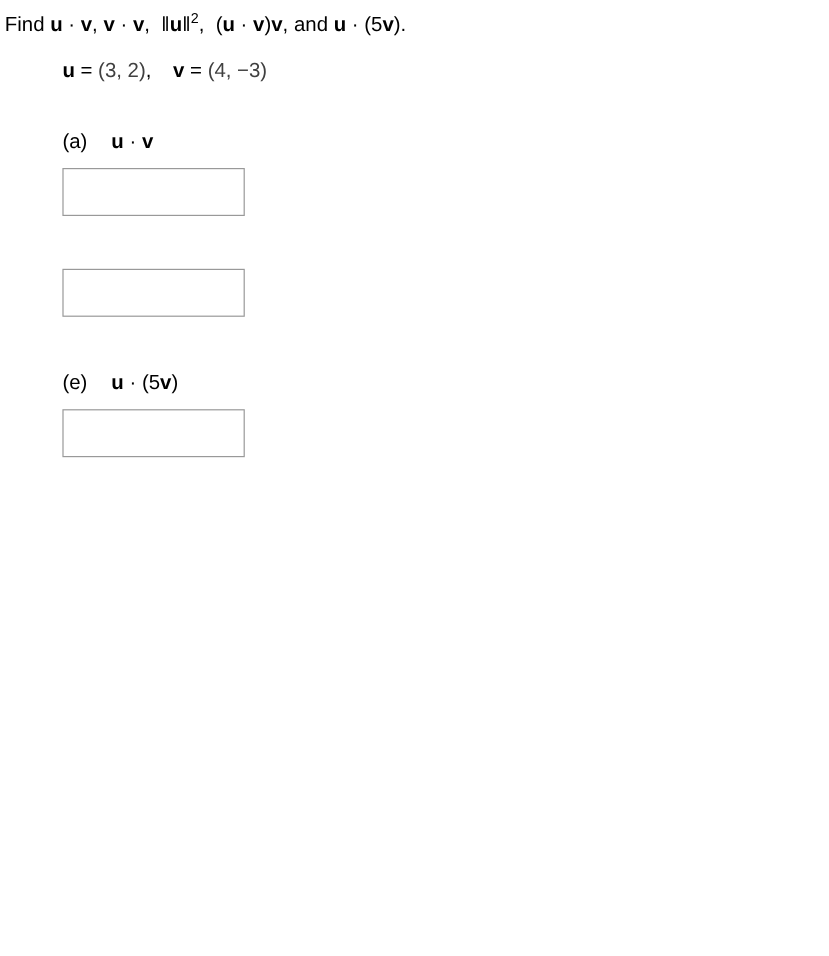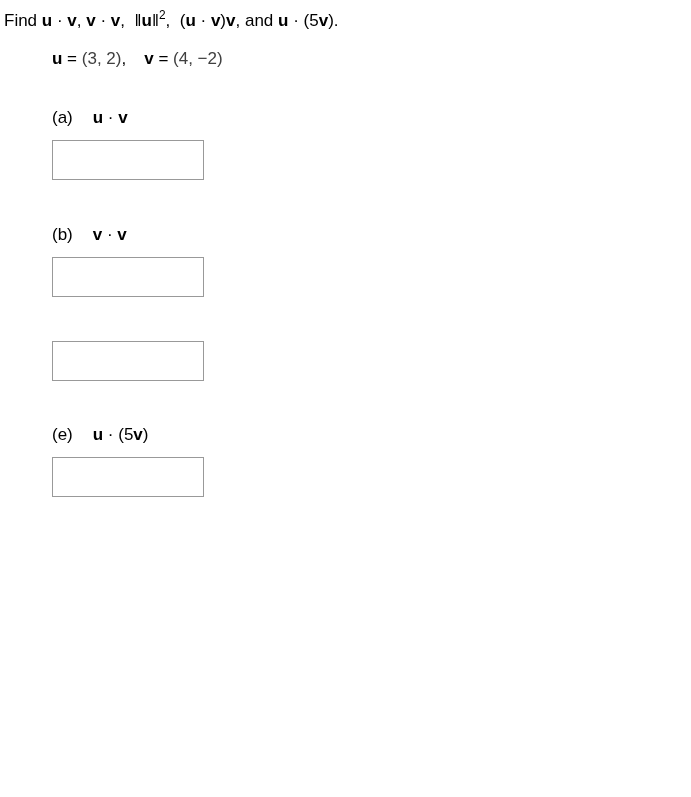--- a/index.html
+++ b/index.html
@@ -63,38 +63,31 @@
   </style>
 </head>
 <body>
 
 <div class="problem-intro">
   <span>Find </span><span class="vbold">u</span><span> · </span><span class="vbold">v</span><span>, </span><span class="vbold">v</span><span> · </span><span class="vbold">v</span><span>, </span>&nbsp;<span class="norm-wrap"><span>‖</span><span class="vbold">u</span><span>‖</span><sup>2</sup></span><span>, </span>&nbsp;<span>(</span><span class="vbold">u</span><span> · </span><span class="vbold">v</span><span>)</span><span class="vbold">v</span><span>, and </span><span class="vbold">u</span><span> · (5</span><span class="vbold">v</span><span>).</span>
 </div>
 
 <div class="indented">
   <div class="given">
-    <span class="vbold">u</span><span> = </span><span class="red">(3, 2)</span><span>,</span><span class="gap"></span><span class="vbold">v</span><span> = </span><span class="red">(4, −2)</span>
+    <span class="vbold">u</span><span> = </span><span class="red">(3, 2)</span><span>,</span><span class="gap"></span><span class="vbold">v</span><span> = </span><span class="red">(4, −3)</span>
   </div>
 
   <div class="part">
     <div class="part-label">
       <span class="part-letter">(a)</span>
       <span class="part-expr"><span class="vbold">u</span><span> · </span><span class="vbold">v</span></span>
     </div>
     <input type="text" class="answer-input" style="">
   </div>
 
-  <div class="part">
-    <div class="part-label">
-      <span class="part-letter">(b)</span>
-      <span class="part-expr"><span class="vbold">v</span><span> · </span><span class="vbold">v</span></span>
-    </div>
-    <input type="text" class="answer-input" style="">
-  </div>
 
   <div class="part">
     <input type="text" class="answer-input" style="">
   </div>
 
 
   <div class="part" style="margin-bottom:10px;">
     <div class="part-label">
       <span class="part-letter">(e)</span>
       <span class="part-expr"><span class="vbold">u</span><span> · (5</span><span class="vbold">v</span><span>)</span></span>

